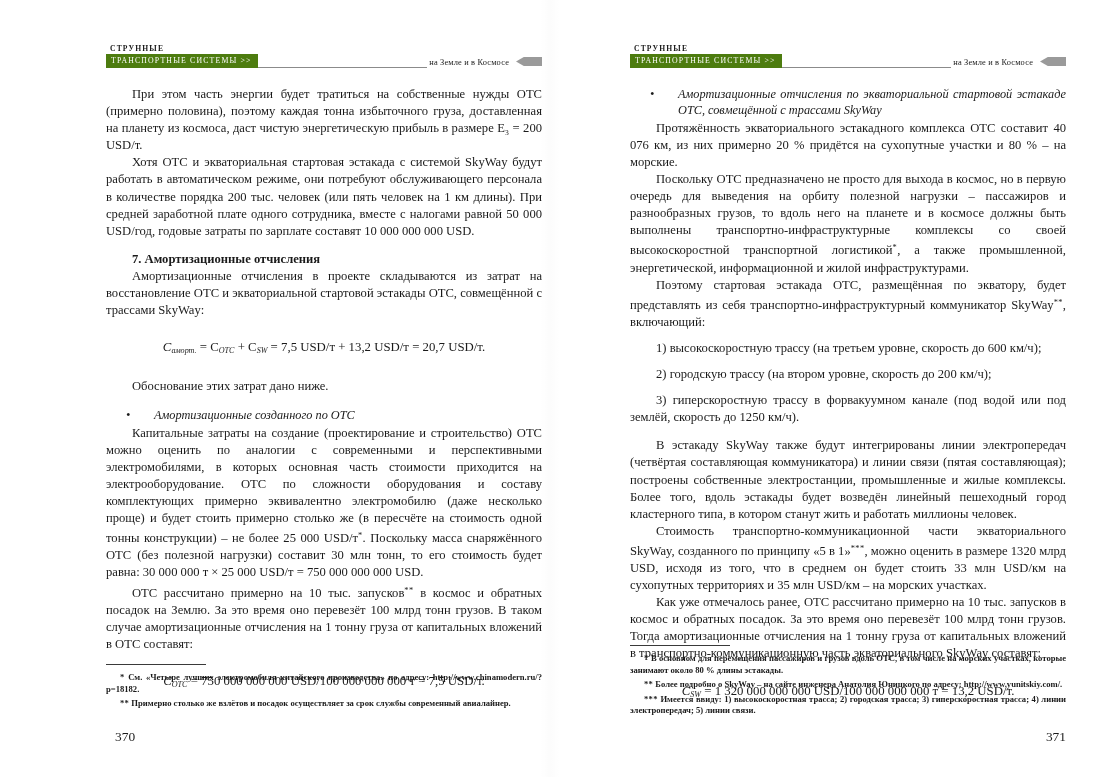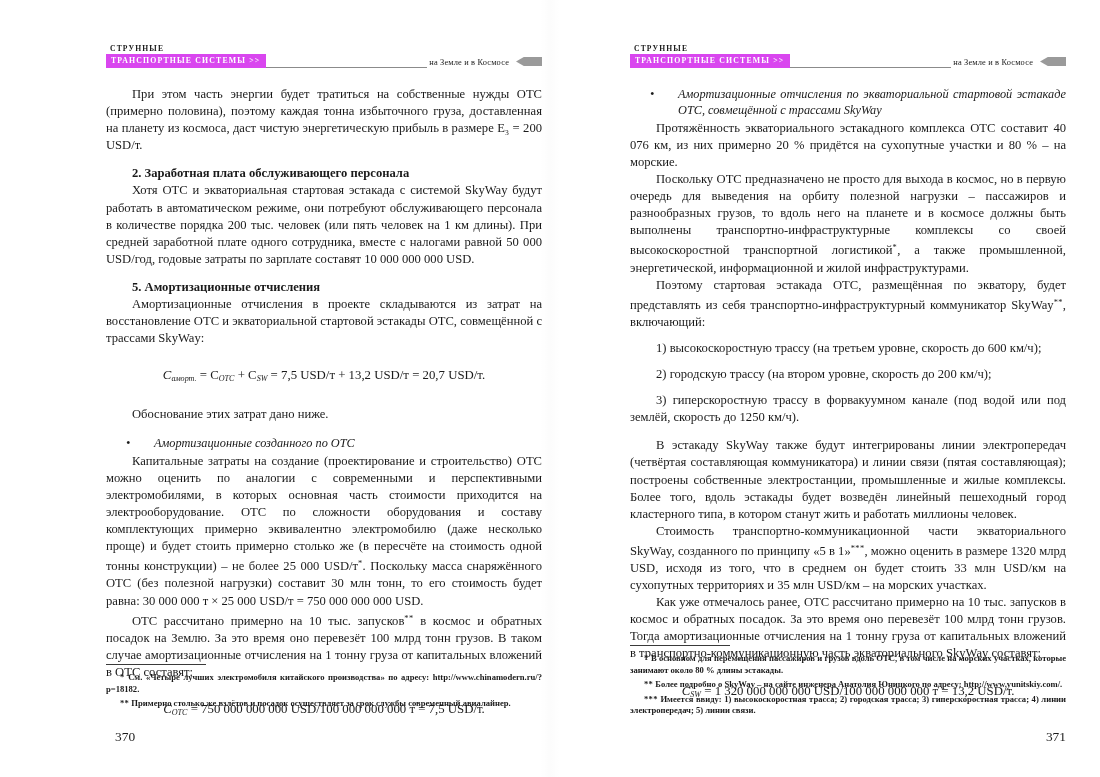--- a/index.html
+++ b/index.html
@@ -47,25 +47,25 @@
   .brand-line1 {
     font-family: "Liberation Serif", serif;
     font-size: 7.6px;
     letter-spacing: 1.15px;
     font-weight: 700;
     color: #1a1a1a;
     line-height: 10px;
     padding-left: 4px;
   }
   .brand-line2 {
-    background: #d946ef;
+    background: #4d7c0f;
     color: #ffffff;
     font-size: 7.8px;
     letter-spacing: 1.15px;
-    font-weight: 700;
+    font-weight: 400;
     line-height: 12px;
     padding: 1px 6px 1px 5px;
     white-space: nowrap;
   }
   .header-rule {
     flex: 1 1 auto;
     height: 11px;
     border-bottom: 1px solid #8b8b8b;
     margin: 0 2px 0 0;
   }
@@ -205,25 +205,24 @@
       </div>
       <div class="header-rule"></div>
       <div class="header-tag">на Земле и в Космосе</div>
       <div class="header-arrow"></div>
     </div>
 
     <div class="body-col">
 
       <p><span>При этом часть энергии будет тратиться на собственные нужды ОТС (примерно половина), поэтому каждая тонна избыточного груза, доставленная на планету из космоса, даст чистую энергетическую прибыль в размере E₃ = 200 USD/т.</span></p>
 
-      <h3>2. Заработная плата обслуживающего персонала</h3>
 
       <p><span>Хотя ОТС и экваториальная стартовая эстакада с системой SkyWay будут работать в автоматическом режиме, они потребуют обслуживающего персонала в количестве порядка 200 тыс. человек (или пять человек на 1 км длины). При средней заработной плате одного сотрудника, вместе с налогами равной 50 000 USD/год, годовые затраты по зарплате составят 10 000 000 000 USD.</span></p>
 
-      <h3>5. Амортизационные отчисления</h3>
+      <h3>7. Амортизационные отчисления</h3>
 
       <p><span>Амортизационные отчисления в проекте складываются из затрат на восстановление ОТС и экваториальной стартовой эстакады ОТС, совмещённой с трассами SkyWay:</span></p>
 
       <p class="formula"><i>C</i><sub>аморт.</sub><span> = C</span><sub>ОТС</sub><span> + C</span><sub>SW</sub><span> = 7,5 USD/т + 13,2 USD/т = 20,7 USD/т.</span></p>
 
       <p><span>Обоснование этих затрат дано ниже.</span></p>
 
       <p class="bullet"><span class="dot">•</span><span>Амортизационные созданного по ОТС</span></p>
 
       <p class="noindent" style="text-indent:26px"><span>Капитальные затраты на создание (проектирование и строительство) ОТС можно оценить по аналогии с современными и перспективными электромобилями, в которых основная часть стоимости приходится на электрооборудование. ОТС по сложности оборудования и составу комплектующих примерно эквивалентно электромобилю (даже несколько проще) и будет стоить примерно столько же (в пересчёте на стоимость одной тонны конструкции) – не более 25 000 USD/т</span><sup class="fn">*</sup><span>. Поскольку масса снаряжённого ОТС (без полезной нагрузки) составит 30 млн тонн, то его стоимость будет равна: 30 000 000 т × 25 000 USD/т = 750 000 000 000 USD.</span></p>

